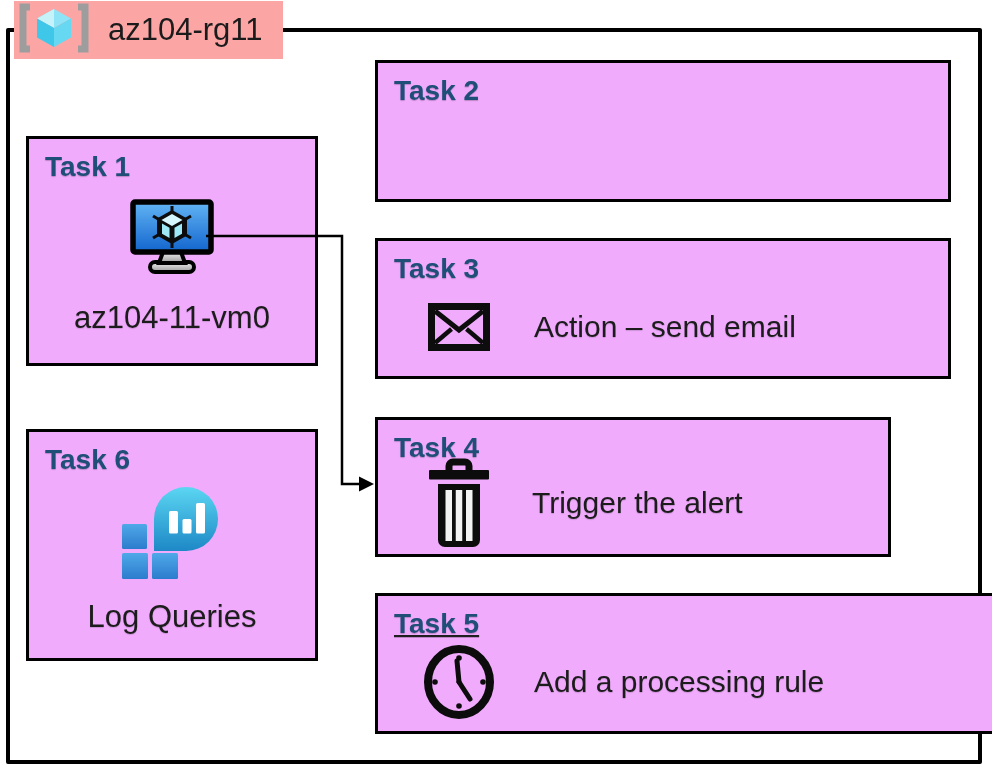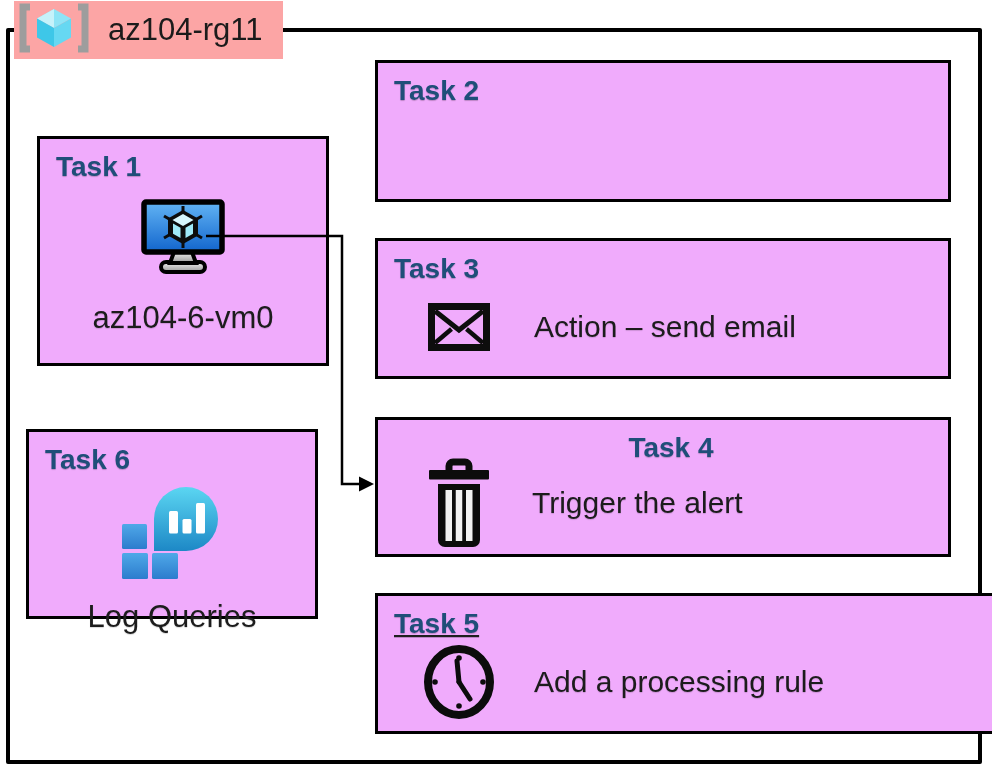--- a/index.html
+++ b/index.html
@@ -18,25 +18,25 @@
   }
   .rg-label{font-size:31px;color:#1b1b1b;white-space:nowrap;}
   
   .task-box{
     position:absolute;background:#f0abfc;border:3px solid #000;box-sizing:border-box;z-index:2;
   }
   .task-title{
     margin:10px 0 0 16px;font-size:28px;font-weight:700;color:#1f4e79;
     text-shadow:0 1px 1px rgba(0,0,0,0.22);line-height:1.25;
   }
-  #task1{left:37px;top:136px;width:292px;height:230px;}
-  #task6{left:26px;top:429px;width:292px;height:190px;}
+  #task1{left:26px;top:136px;width:292px;height:230px;}
+  #task6{left:26px;top:429px;width:292px;height:232px;}
   #task2{left:375px;top:60px;width:576px;height:142px;}
   #task3{left:375px;top:238px;width:576px;height:141px;}
-  #task4{left:375px;top:417px;width:576px;height:140px;text-align:center;}
+  #task4{left:375px;top:417px;width:516px;height:140px;}
   #task5{left:375px;top:593px;width:640px;height:141px;text-decoration:underline;}
   .task-row{
     position:absolute;left:40px;right:16px;top:44px;bottom:8px;
     display:flex;align-items:center;gap:34px;
   }
   .icon-slot{width:82px;display:flex;justify-content:center;align-items:center;flex:0 0 82px;}
   .task-label{
     font-size:30px;color:#1c1c1c;white-space:nowrap;
     text-shadow:0 1px 1px rgba(0,0,0,0.15);
   }
@@ -95,21 +95,21 @@
         <line x1="43" y1="44" x2="43" y2="50" stroke="#0c0c0c" stroke-width="3"></line>
         <line x1="24" y1="18" x2="30" y2="21.5" stroke="#0c0c0c" stroke-width="3"></line>
         <line x1="62" y1="18" x2="56" y2="21.5" stroke="#0c0c0c" stroke-width="3"></line>
         <line x1="24" y1="40" x2="30" y2="36.5" stroke="#0c0c0c" stroke-width="3"></line>
         <line x1="62" y1="40" x2="56" y2="36.5" stroke="#0c0c0c" stroke-width="3"></line>
         <polygon points="43,16 53.5,22 43,28 32.5,22" fill="#d6f6fd"></polygon>
         <polygon points="33,25.5 40.5,29.8 40.5,40 33,35.7" fill="#9fe9f7"></polygon>
         <polygon points="53,25.5 45.5,29.8 45.5,40 53,35.7" fill="#9fe9f7"></polygon>
       </svg>
     </div>
-    <div class="left-label">az104-6-vm0</div>
+    <div class="left-label">az104-11-vm0</div>
   </div>
 
   <div id="task6" class="task-box">
     <div class="task-title">Task 6</div>
     <div class="icon-center">
       <svg width="100" height="92" viewBox="0 0 100 92">
         <defs>
           <linearGradient id="balloonGrad" x1="0" y1="0" x2="0" y2="1">
             <stop offset="0" stop-color="#5bd6f2"></stop>
               <stop offset="1" stop-color="#1d88c6"></stop>

